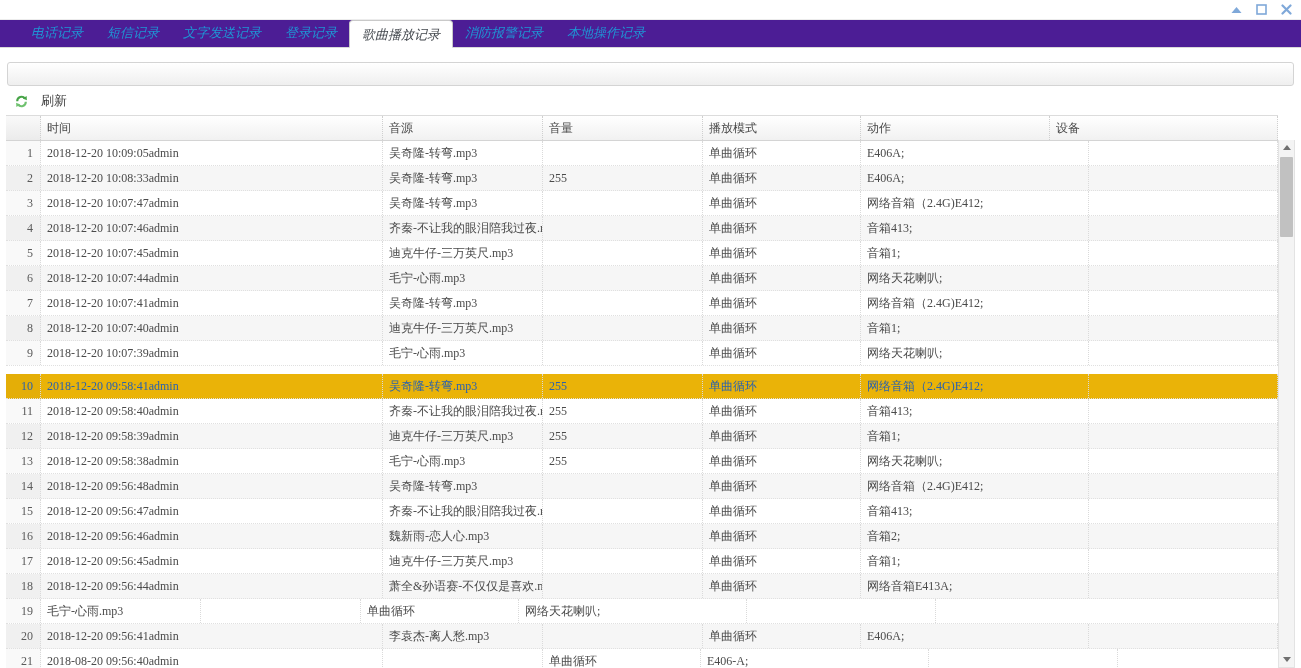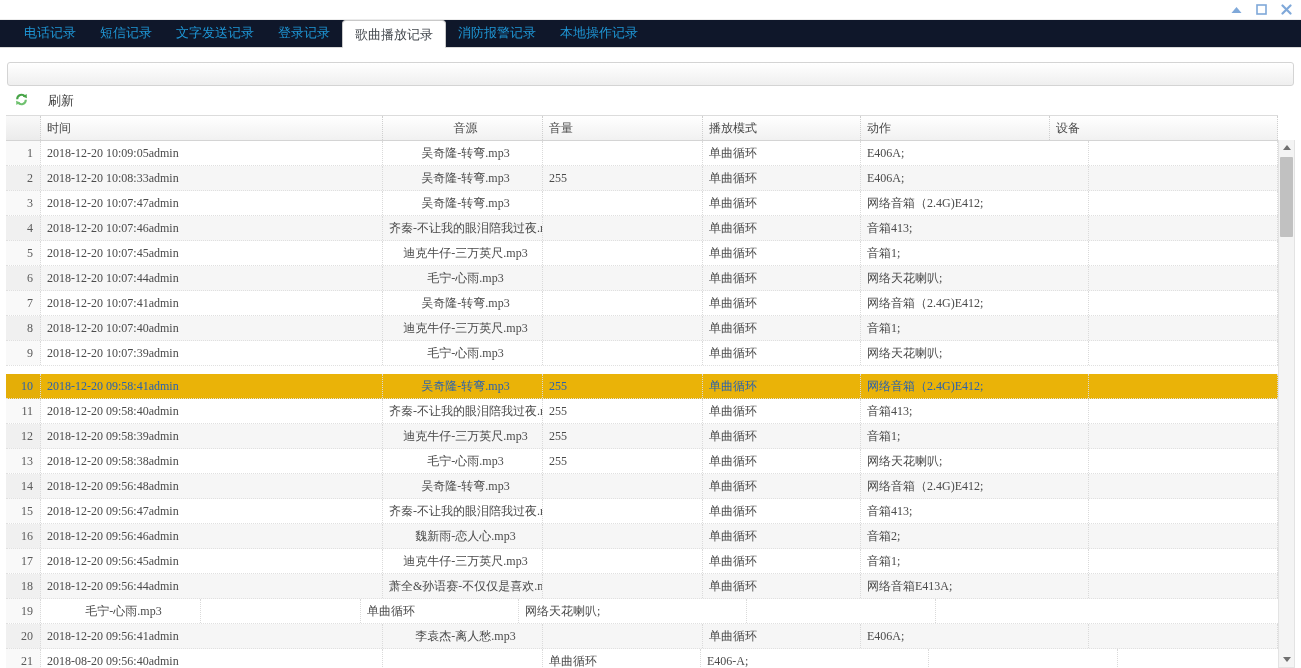--- a/index.html
+++ b/index.html
@@ -5,53 +5,53 @@
   * { margin:0; padding:0; box-sizing:border-box; }
   html,body { width:1301px; height:668px; background:#fff; overflow:hidden;
     font-family:"Liberation Sans","DejaVu Sans",sans-serif; }
 
   
   .titlebar { height:20px; background:#fff; border-bottom:1px solid #ececec;
     display:flex; justify-content:flex-end; align-items:center; padding-right:8px; gap:12px; }
   .winbtn { width:13px; height:13px; display:flex; align-items:center; justify-content:center; cursor:pointer; }
 
   
-  .tabbar { height:28px; background:#0f172a; border-bottom:1px solid #d9d9d9;
-    display:flex; align-items:flex-end; padding-left:12px; }
+  .tabbar { height:28px; background:#4c1d95; border-bottom:1px solid #d9d9d9;
+    display:flex; align-items:flex-end; padding-left:19px;font-style:italic; }
   .tab { font-size:13px; color:#1e96d5; padding:0 12px; line-height:26px; height:27px;
     cursor:pointer; white-space:nowrap; }
   .tab.active { background:#fff; color:#42474d; border:1px solid #c9c9c9; border-bottom:1px solid #fff;
     border-radius:4px 4px 0 0; margin-bottom:-1px; height:28px; line-height:27px; }
 
   
   .panelbox { margin:14px 7px 0 7px; height:24px; border:1px solid #d4d4d4; border-radius:3px;
     background:linear-gradient(#ffffff,#efefef); }
 
   
   .toolbar { height:28px; display:flex; align-items:center; padding:0 10px; margin-top:1px; }
-  .refresh-btn { display:flex; align-items:flex-start; gap:19px; cursor:pointer; padding:2px 4px; }
+  .refresh-btn { display:flex; align-items:center; gap:12px; cursor:pointer; padding:2px 4px; }
   .refresh-btn span { font-size:13px; color:#3c3c3c; }
 
   
   .grid { margin:0 6px; border-top:1px solid #dcdcdc;font-family:Liberation Serif, serif; }
   .ghead { height:25px; display:flex; background:linear-gradient(#ffffff,#f1f1f1);
     border-bottom:1px solid #d4d4d4; }
   .hcell { font-size:12px; color:#4a4a4a; line-height:24px; padding-left:6px;
     border-right:1px dotted #cfcfcf; overflow:hidden; white-space:nowrap; cursor:pointer; }
   .gbody { position:relative; }
   .grow { height:25px; display:flex; border-bottom:1px dotted #e0e0e0; background:#fff; cursor:pointer; }
   .grow.alt { background:#f6f6f6; }
   .grow.selected { background:#eab308;margin-top:8px; }
   .grow.selected .gcell { color:#2a62ae; }
   .gcell { font-size:12px; color:#4a4a4a; line-height:24px; padding-left:6px;
     border-right:1px dotted #dadada; overflow:hidden; white-space:nowrap; }
   .c-num  { width:35px;  padding-left:0; padding-right:7px; text-align:right; color:#5a5a5a;
     background:rgba(0,0,0,0.025); }
   .c-time { width:342px; }
-  .c-src  { width:160px;text-align:center; }
+  .c-src  { width:160px; }
   .c-vol  { width:160px; }
   .c-mode { width:158px; }
   .c-dev  { width:228px; }
   .c-act  { width:189px; }
 
   
   .gridwrap { display:flex; margin:0 6px; }
   .gridwrap .grid { margin:0; flex:0 0 auto; }
   .vscroll { width:17px; background:#f4f4f4; border:1px solid #e3e3e3; border-top:none;
     display:flex; flex-direction:column; align-items:center; position:relative; margin-top:25px; height:528px; }

